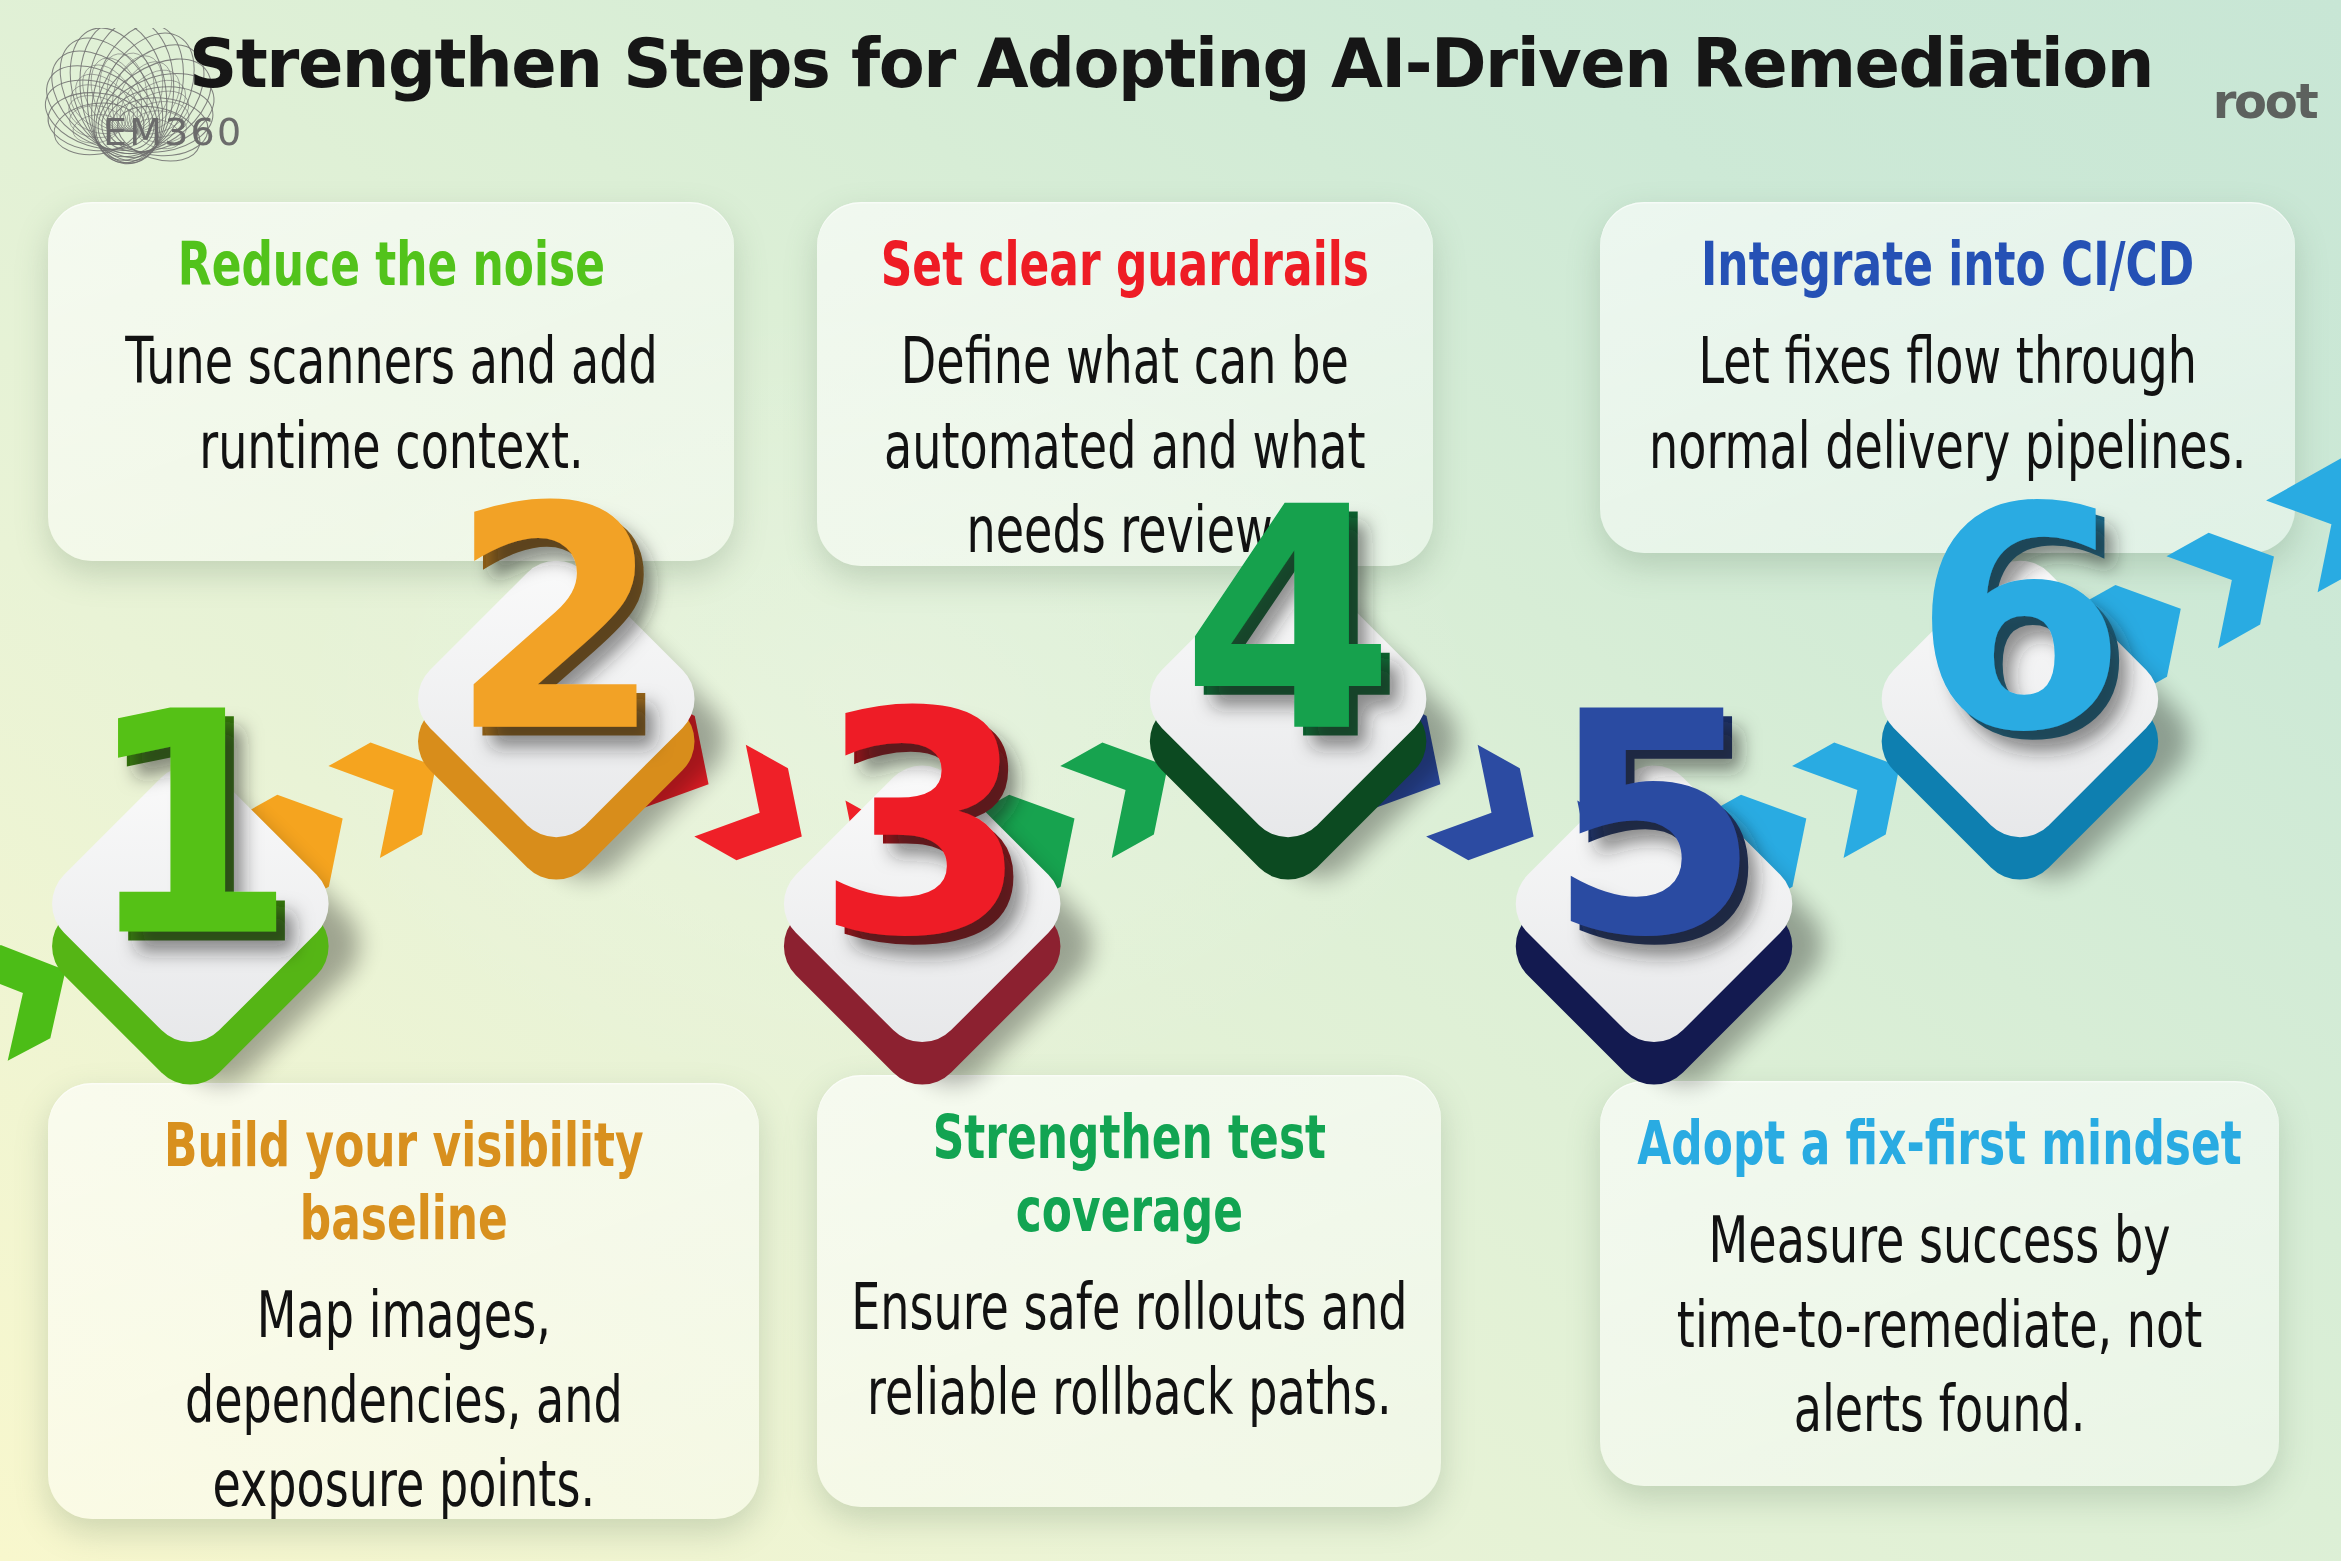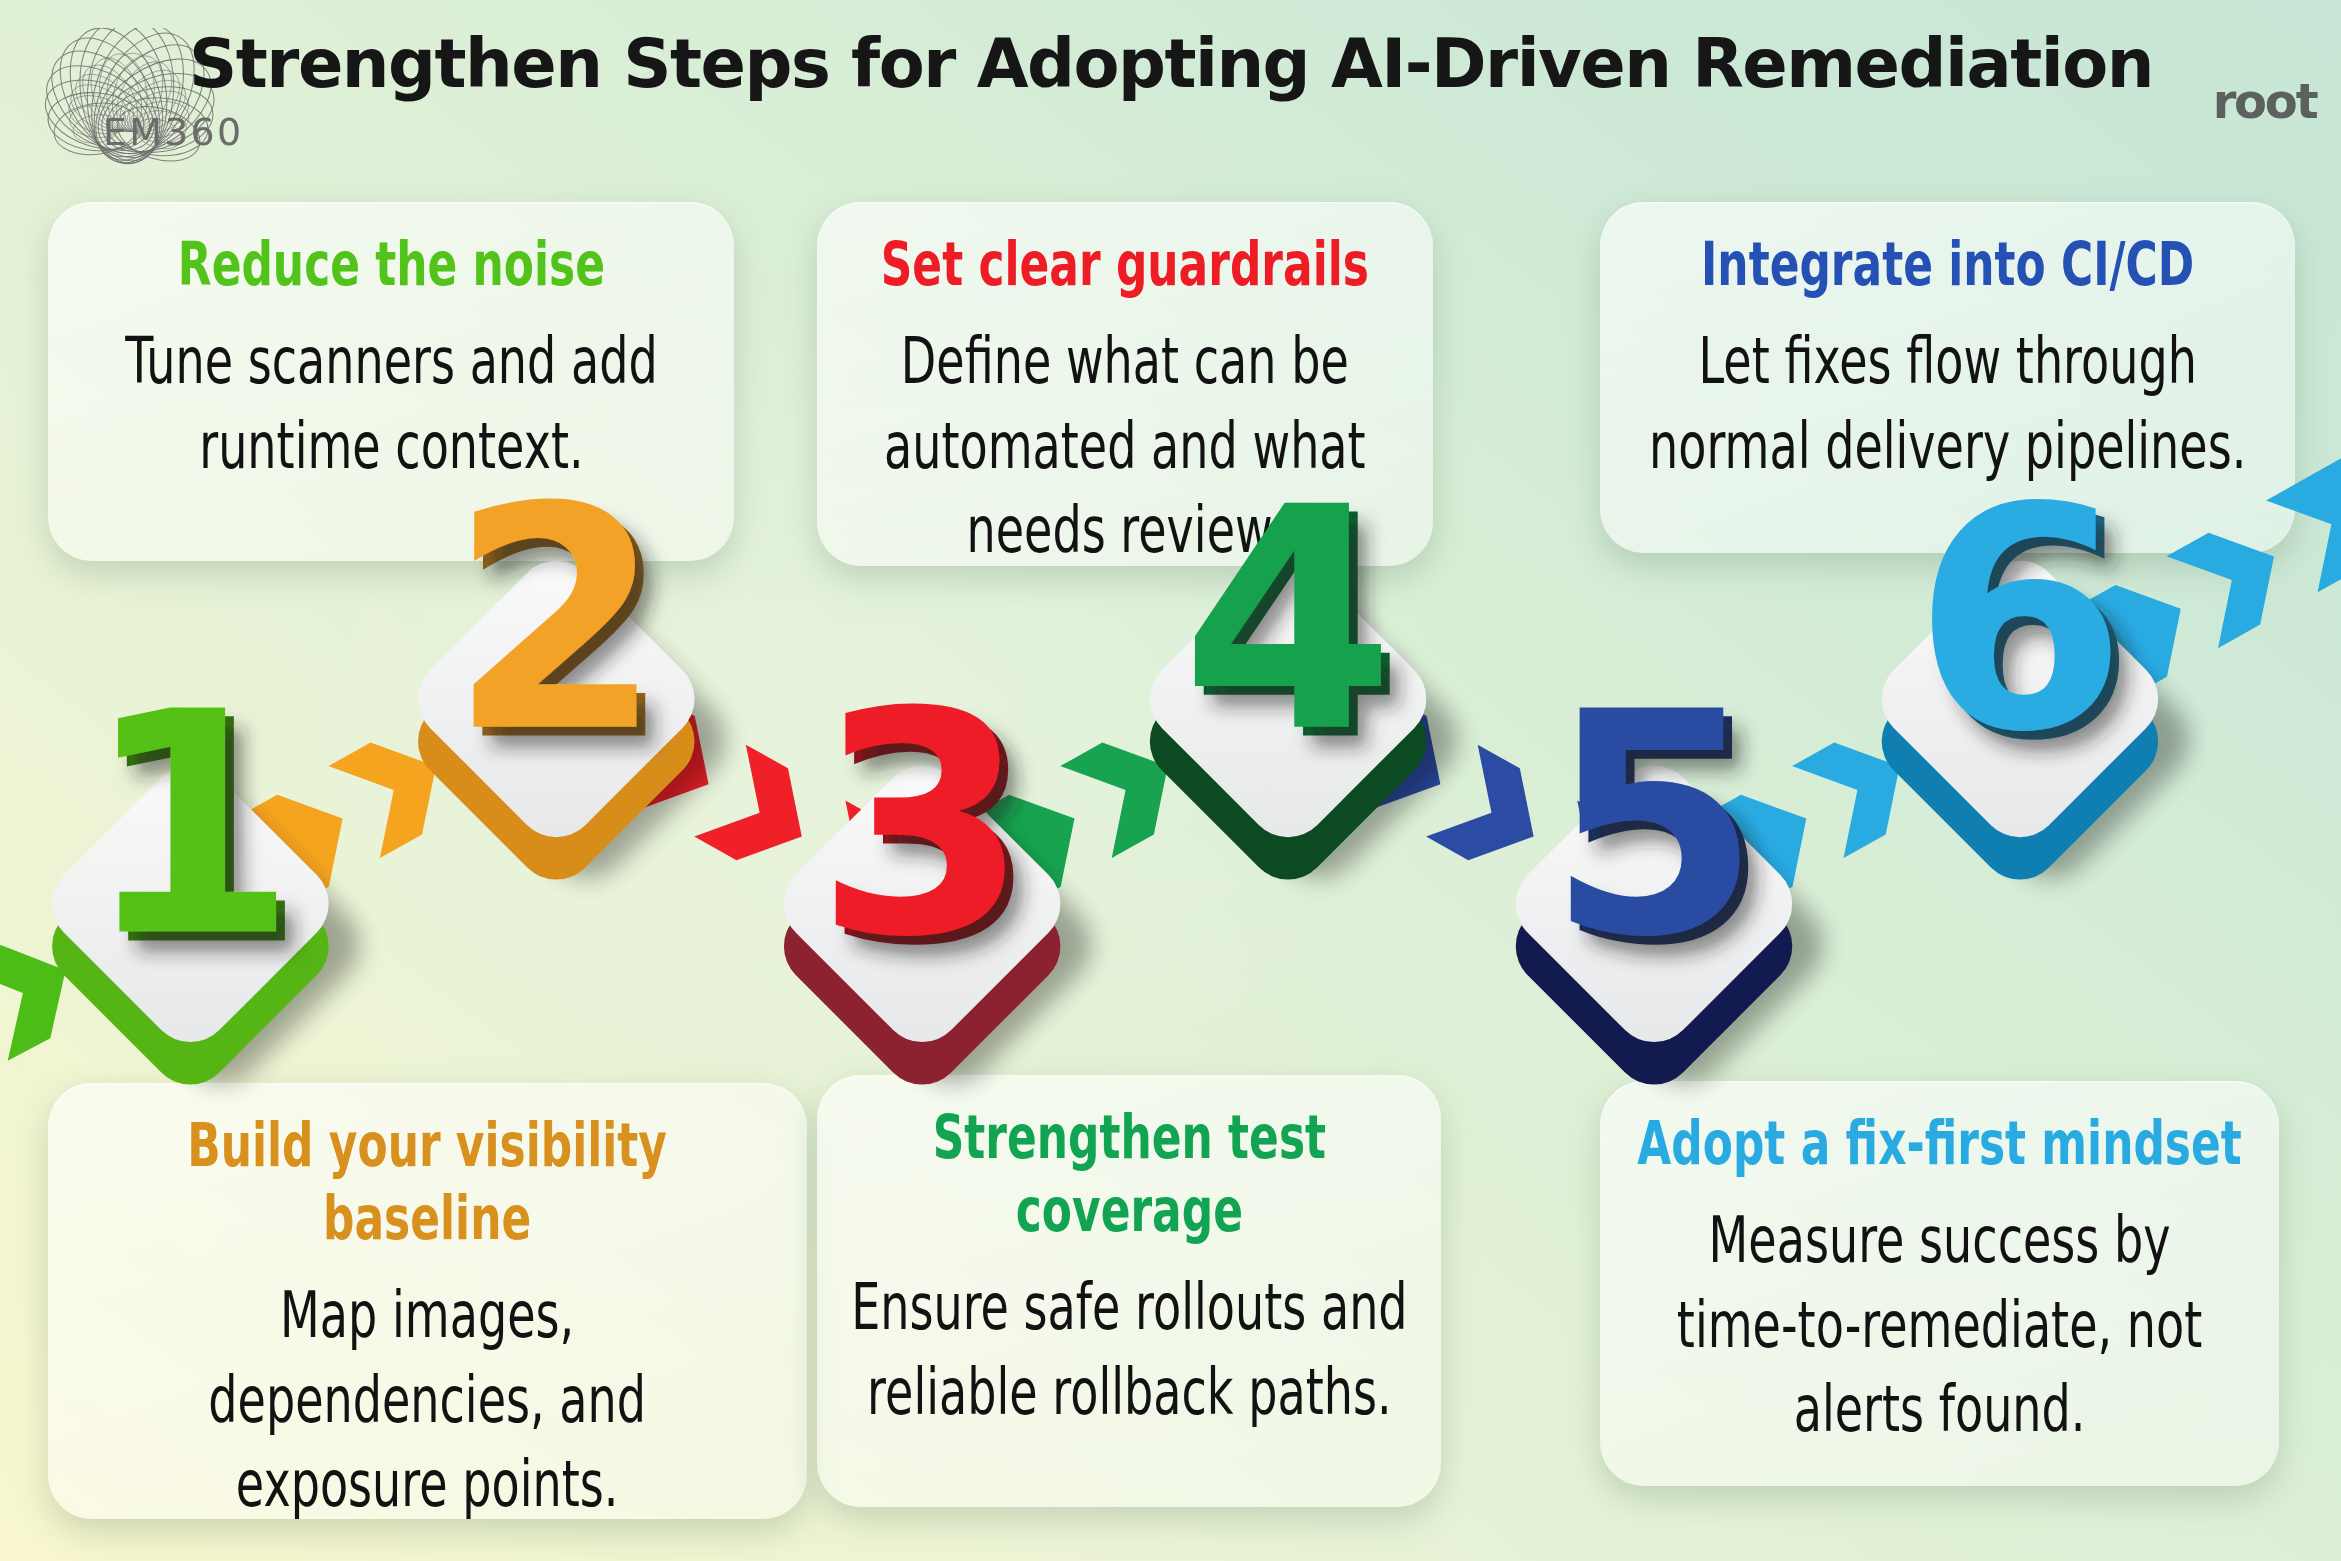--- a/index.html
+++ b/index.html
@@ -19,21 +19,21 @@
   
   .card{position:absolute;background:linear-gradient(160deg,rgba(255,255,255,0.62),rgba(255,255,255,0.38));
     border-radius:44px;box-shadow:0 13px 32px rgba(100,130,100,0.28), inset 0 1.5px 0 rgba(255,255,255,0.55);
     z-index:2;text-align:center;margin-top:28px;}
   .squeeze{position:absolute;left:-19.45%;width:138.9%;top:25px;transform:scaleX(0.72);transform-origin:50% 0;}
   .card-heading{margin:0 0 19px 0;font-size:61px;font-weight:bold;line-height:1.2;white-space:pre-line;}
   .card-body{margin:0;font-size:64px;font-weight:400;line-height:1.32;color:#121212;white-space:pre-line;}
   #card-t0{left:48px;top:174px;width:686px;height:359px;}
   #card-t1{left:817px;top:174px;width:616px;height:364px;}
   #card-t2{left:1600px;top:174px;width:695px;height:351px;}
-  #card-b0{left:48px;top:1055px;width:711px;height:436px;padding-left:48px;}
+  #card-b0{left:48px;top:1055px;width:711px;height:436px;}
   #card-b1{left:817px;top:1047px;width:624px;height:432px;}
   #card-b2{left:1600px;top:1053px;width:679px;height:405px;}
   #flow-svg{position:absolute;left:0;top:0;z-index:5;pointer-events:none;}
 </style>
 </head>
 <body>
 
 <div id="canvas">
 
   <svg id="em360-mark" width="220" height="146" viewBox="0 0 300 200">

